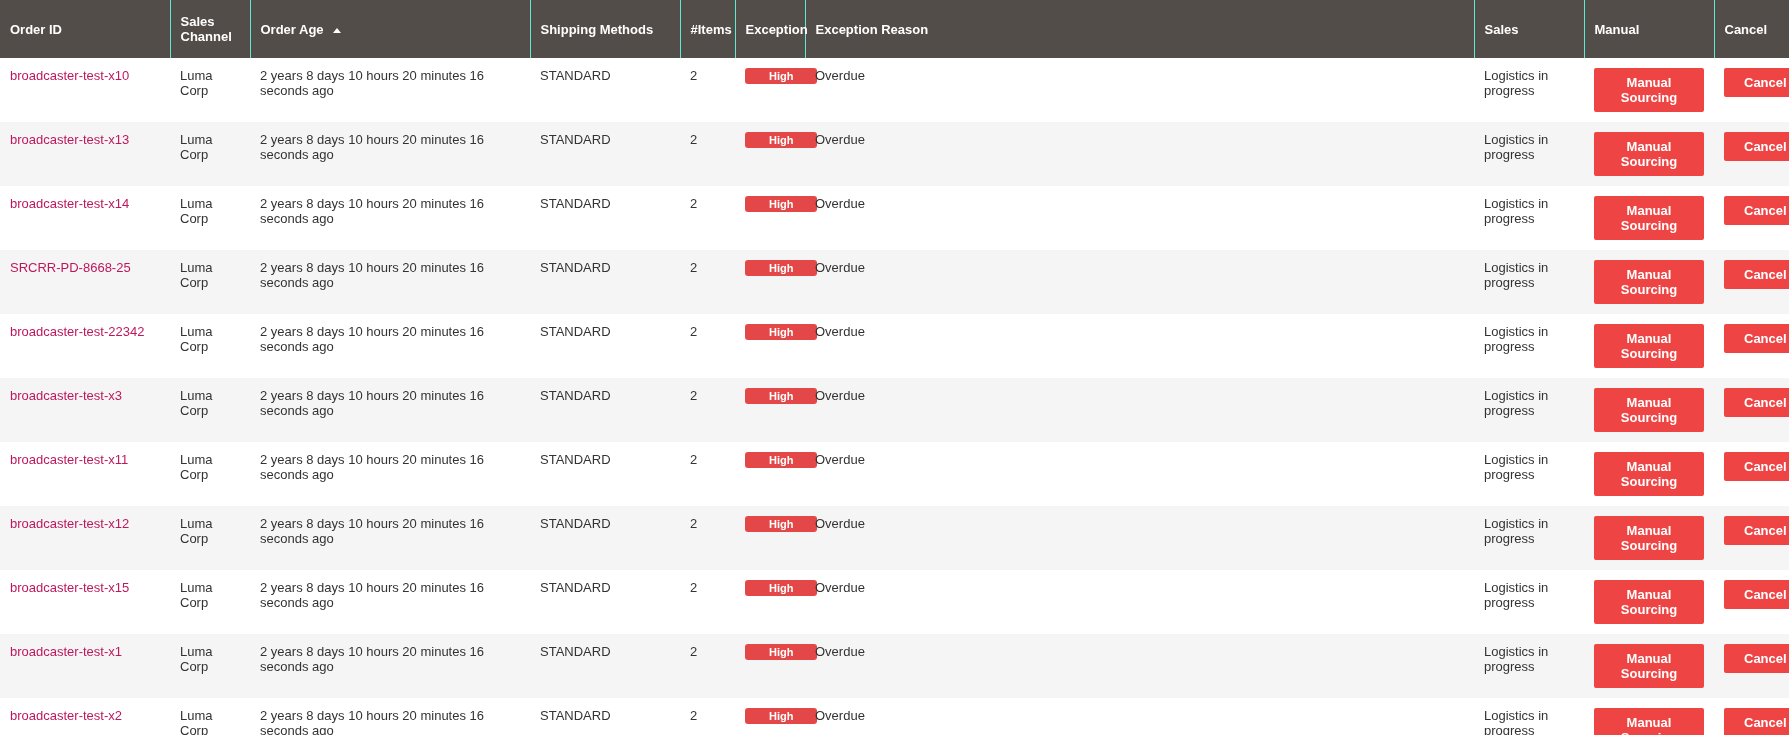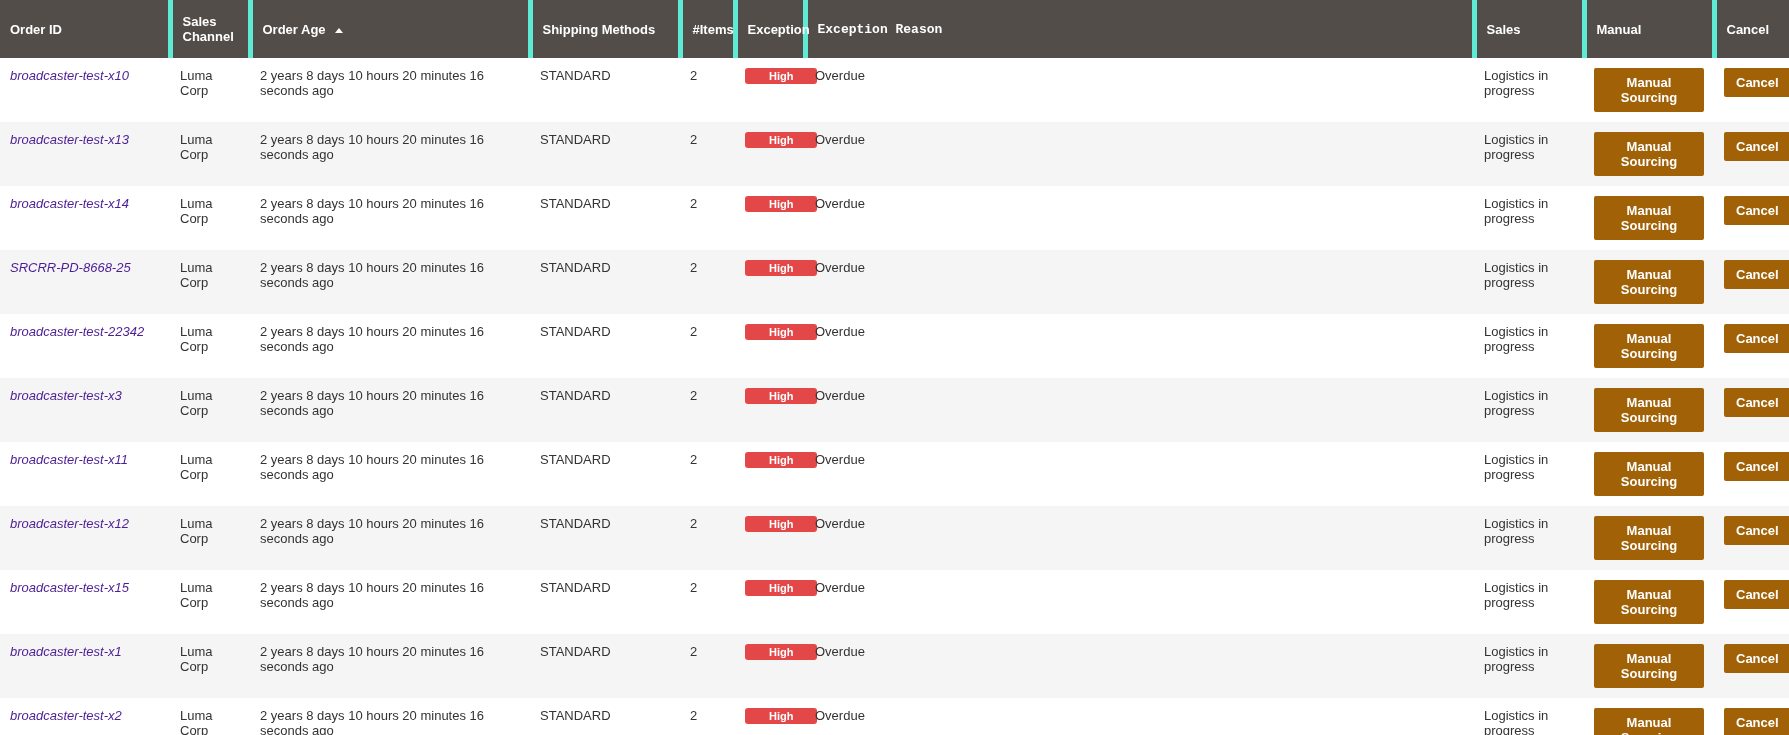--- a/index.html
+++ b/index.html
@@ -16,54 +16,53 @@
     }
     thead tr {
       background: #524d49;
       color: #fff;
     }
     thead th {
       text-align: left;
       font-weight: 600;
       font-size: 13px;
       padding: 14px 10px;
-      border-right: 5px solid #5eead4;
+      border-right: 1px solid #5eead4;
       vertical-align: middle;
       cursor: pointer;
     }
     thead th:last-child { border-right: none; }
     tbody td {
       padding: 10px;
       vertical-align: top;
       font-size: 13px;
       color: #333;
     }
     tbody tr:nth-child(even) {
       background: #f5f5f5;
     }
     a.order-link {
-      color: #4c1d95;
+      color: #be185d;
       text-decoration: none;
-      font-style: italic;
     }
     .badge-high {
       display: inline-block;
       background: #e34747;
       color: #fff;
       font-size: 11px;
       font-weight: 600;
       padding: 2px 24px;
       border-radius: 3px;
     }
     .btn {
       display: inline-block;
-      background: #a16207;
+      background: #ef4444;
       color: #fff;
       border: none;
-      padding: 7px 12px;
+      padding: 7px 20px;
       font-size: 13px;
       font-weight: 600;
       cursor: pointer;
       border-radius: 2px;
     }
     .sort-indicator {
       display: inline-block;
       margin-left: 6px;
       width: 0; height: 0;
       border-left: 4px solid transparent;
@@ -71,21 +70,21 @@
       border-bottom: 5px solid #fff;
       vertical-align: middle;
     }
     
     .col-order  { width: 170px; }
     .col-sales  { width: 80px; margin-top: 7px; }
     .col-age    { width: 280px; }
     .col-ship   { width: 150px; margin-left: 28px; }
     .col-items  { width: 55px; }
     .col-exc    { width: 70px; }
-    .col-reason { width: auto; font-family: Liberation Mono, monospace; }
+    .col-reason { width: auto; }
     .col-status { width: 110px; }
     .col-manual { width: 130px; }
     .col-cancel { width: 75px; }
   </style>
 </head>
 <body>
 
 <table>
   <thead>
     <tr>

